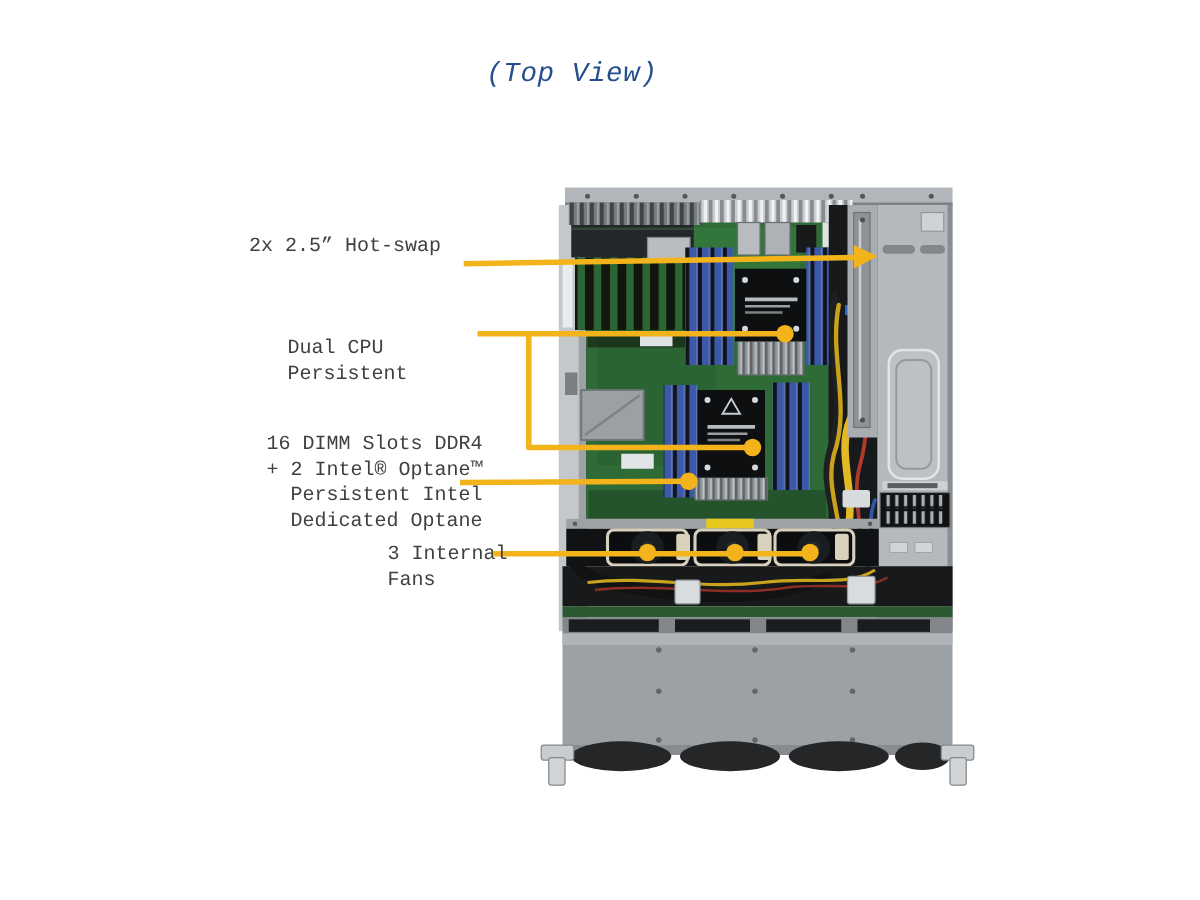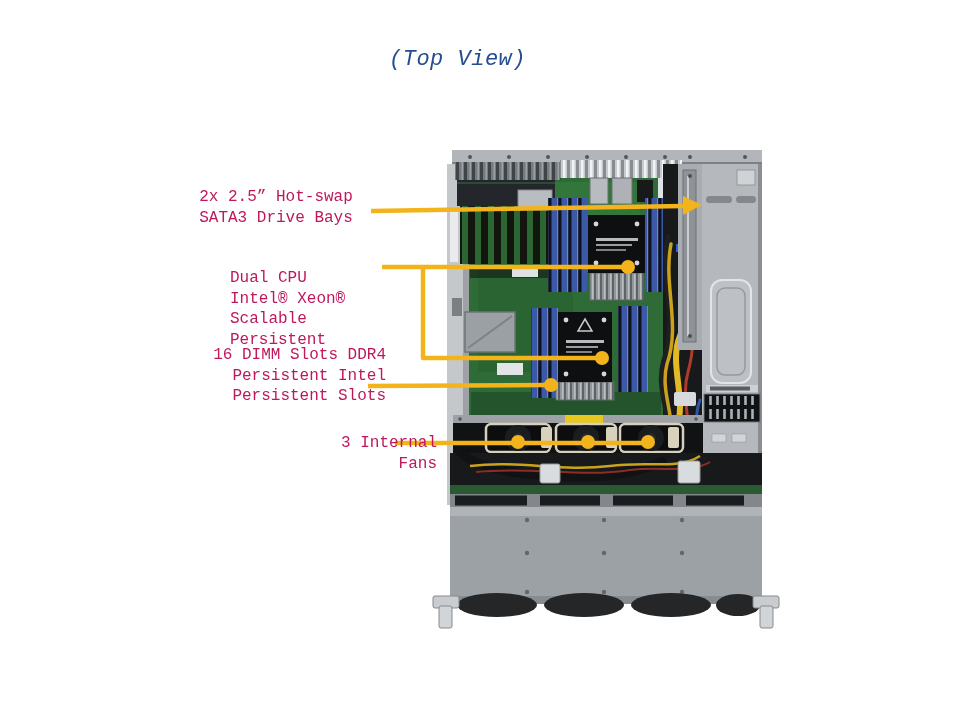--- a/index.html
+++ b/index.html
@@ -1,25 +1,25 @@
 <!DOCTYPE html>
 <html><head>
 <meta charset="utf-8">
 <style>
   html,body{margin:0;padding:0;background:#fff;}
   .stage{position:relative;width:960px;height:720px;background:#fff;overflow:hidden;
          font-family:Liberation Mono, monospace;}
   .art{position:absolute;left:0;top:0;width:960px;height:720px;z-index:1;}
   .fig-title{position:absolute;left:385px;top:47px;width:145px;text-align:center;
              font-size:22px;font-style:italic;color:#254E8F;z-index:3;letter-spacing:.5px;}
-  .callout{position:absolute;z-index:3;font-size:16px;line-height:20.5px;color:#be185d;}
+  .callout{position:absolute;z-index:3;font-size:16px;line-height:20.5px;color:#404040;}
   .c-drive{left:170px;top:187px;width:212px;text-align:center;}
   .c-cpu{left:230px;top:268px;width:185px;text-align:left;}
   .c-dimm{left:178px;top:345px;width:208px;text-align:right;}
-  .c-fans{left:327px;top:433px;width:110px;text-align:right;}
+  .c-fans{left:310px;top:433px;width:110px;text-align:left;}
 </style>
 </head>
 <body>
 
 <div class="stage">
 
   <div class="fig-title">(Top View)</div>
 
   <svg class="art" viewBox="0 0 960 720" xmlns="http://www.w3.org/2000/svg">
     <defs>
@@ -276,33 +276,32 @@
 
       <path d="M395 443 H646"></path>
       <circle cx="518" cy="442" r="7" fill="#F2B31B" stroke="none"></circle>
       <circle cx="588" cy="442" r="7" fill="#F2B31B" stroke="none"></circle>
       <circle cx="648" cy="442" r="7" fill="#F2B31B" stroke="none"></circle>
     </g>
   </svg>
 
   <div class="callout c-drive">
     <div>2x 2.5” Hot-swap</div>
-    <div>SATA3 Drive Bays</div>
   </div>
 
   <div class="callout c-cpu">
     <div>Dual CPU</div>
-    <div>Intel® Xeon® Scalable</div>
     <div>Persistent</div>
   </div>
 
   <div class="callout c-dimm">
     <div>16 DIMM Slots DDR4</div>
+    <div>+ 2 Intel® Optane™</div>
     <div>Persistent Intel</div>
-    <div>Persistent Slots</div>
+    <div>Dedicated Optane</div>
   </div>
 
   <div class="callout c-fans">
     <div>3 Internal</div>
     <div>Fans</div>
   </div>
 
 </div>
 
 </body></html>

